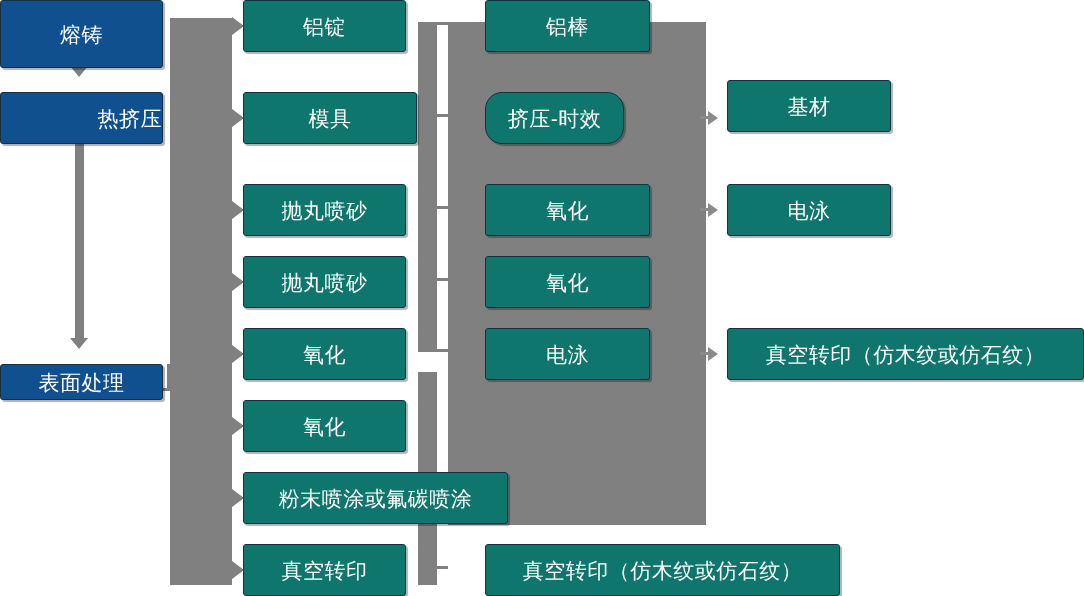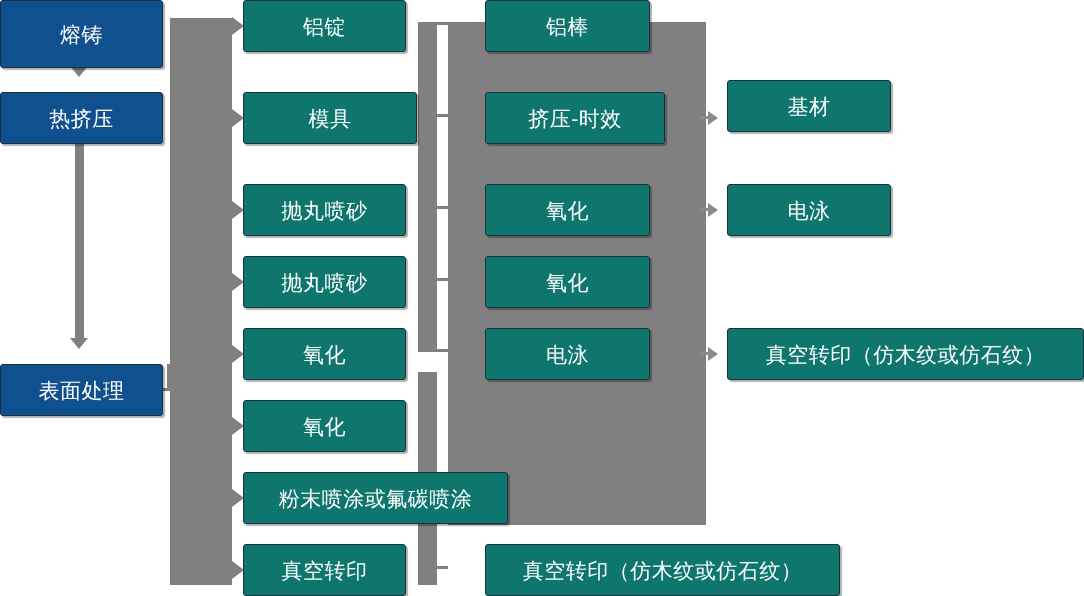--- a/index.html
+++ b/index.html
@@ -88,24 +88,24 @@
   <div class="thin-stem" style="left:700px;top:116px;width:14px;"></div>
   <div class="thin-arrow" style="left:708px;top:111px;"></div>
   <div class="thin-stem" style="left:700px;top:208px;width:14px;"></div>
   <div class="thin-arrow" style="left:708px;top:203px;"></div>
   <div class="thin-stem" style="left:700px;top:352px;width:14px;"></div>
   <div class="thin-arrow" style="left:708px;top:347px;"></div>
 
   <div class="box dark" style="left:0px;top:0px;width:163px;height:68px;">
     <span>熔铸</span>
   </div>
-  <div class="box dark" style="left:0px;top:92px;width:163px;height:52px;">
+  <div class="box dark" style="left:0px;top:92px;width:163px;height:52px;justify-content:flex-end;">
     <span>热挤压</span>
   </div>
-  <div class="box dark" style="left:0px;top:364px;width:163px;height:52px;">
+  <div class="box dark" style="left:0px;top:364px;width:163px;height:36px;">
     <span>表面处理</span>
   </div>
 
   <div class="box mid" style="left:243px;top:0px;width:163px;height:52px;">
     <span>铝锭</span>
   </div>
   <div class="box mid" style="left:243px;top:92px;width:174px;height:52px;text-align:center;">
     <span>模具</span>
   </div>
   <div class="box mid" style="left:243px;top:184px;width:163px;height:52px;">
@@ -123,21 +123,21 @@
   <div class="box mid" style="left:243px;top:472px;width:265px;height:52px;">
     <span>粉末喷涂或氟碳喷涂</span>
   </div>
   <div class="box mid" style="left:243px;top:544px;width:163px;height:52px;">
     <span>真空转印</span>
   </div>
 
   <div class="box mid" style="left:485px;top:0px;width:165px;height:52px;">
     <span>铝棒</span>
   </div>
-  <div class="box mid" style="left:485px;top:92px;width:180px;height:52px;">
+  <div class="box mid" style="left:485px;top:92px;width:139px;height:52px;border-radius:17px;">
     <span>挤压-时效</span>
   </div>
   <div class="box mid" style="left:485px;top:184px;width:165px;height:52px;">
     <span>氧化</span>
   </div>
   <div class="box mid" style="left:485px;top:256px;width:165px;height:52px;">
     <span>氧化</span>
   </div>
   <div class="box mid" style="left:485px;top:328px;width:165px;height:52px;">
     <span>电泳</span>

